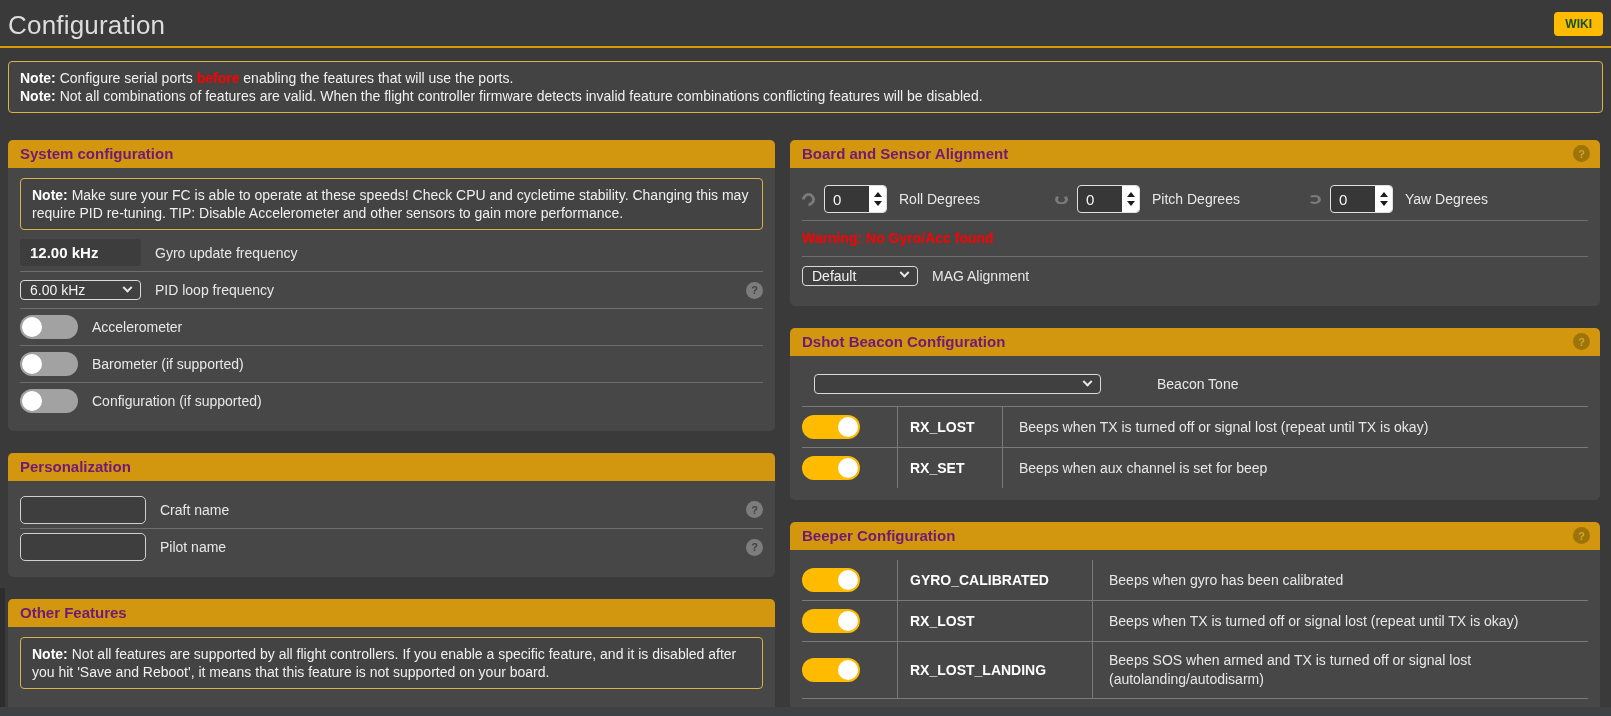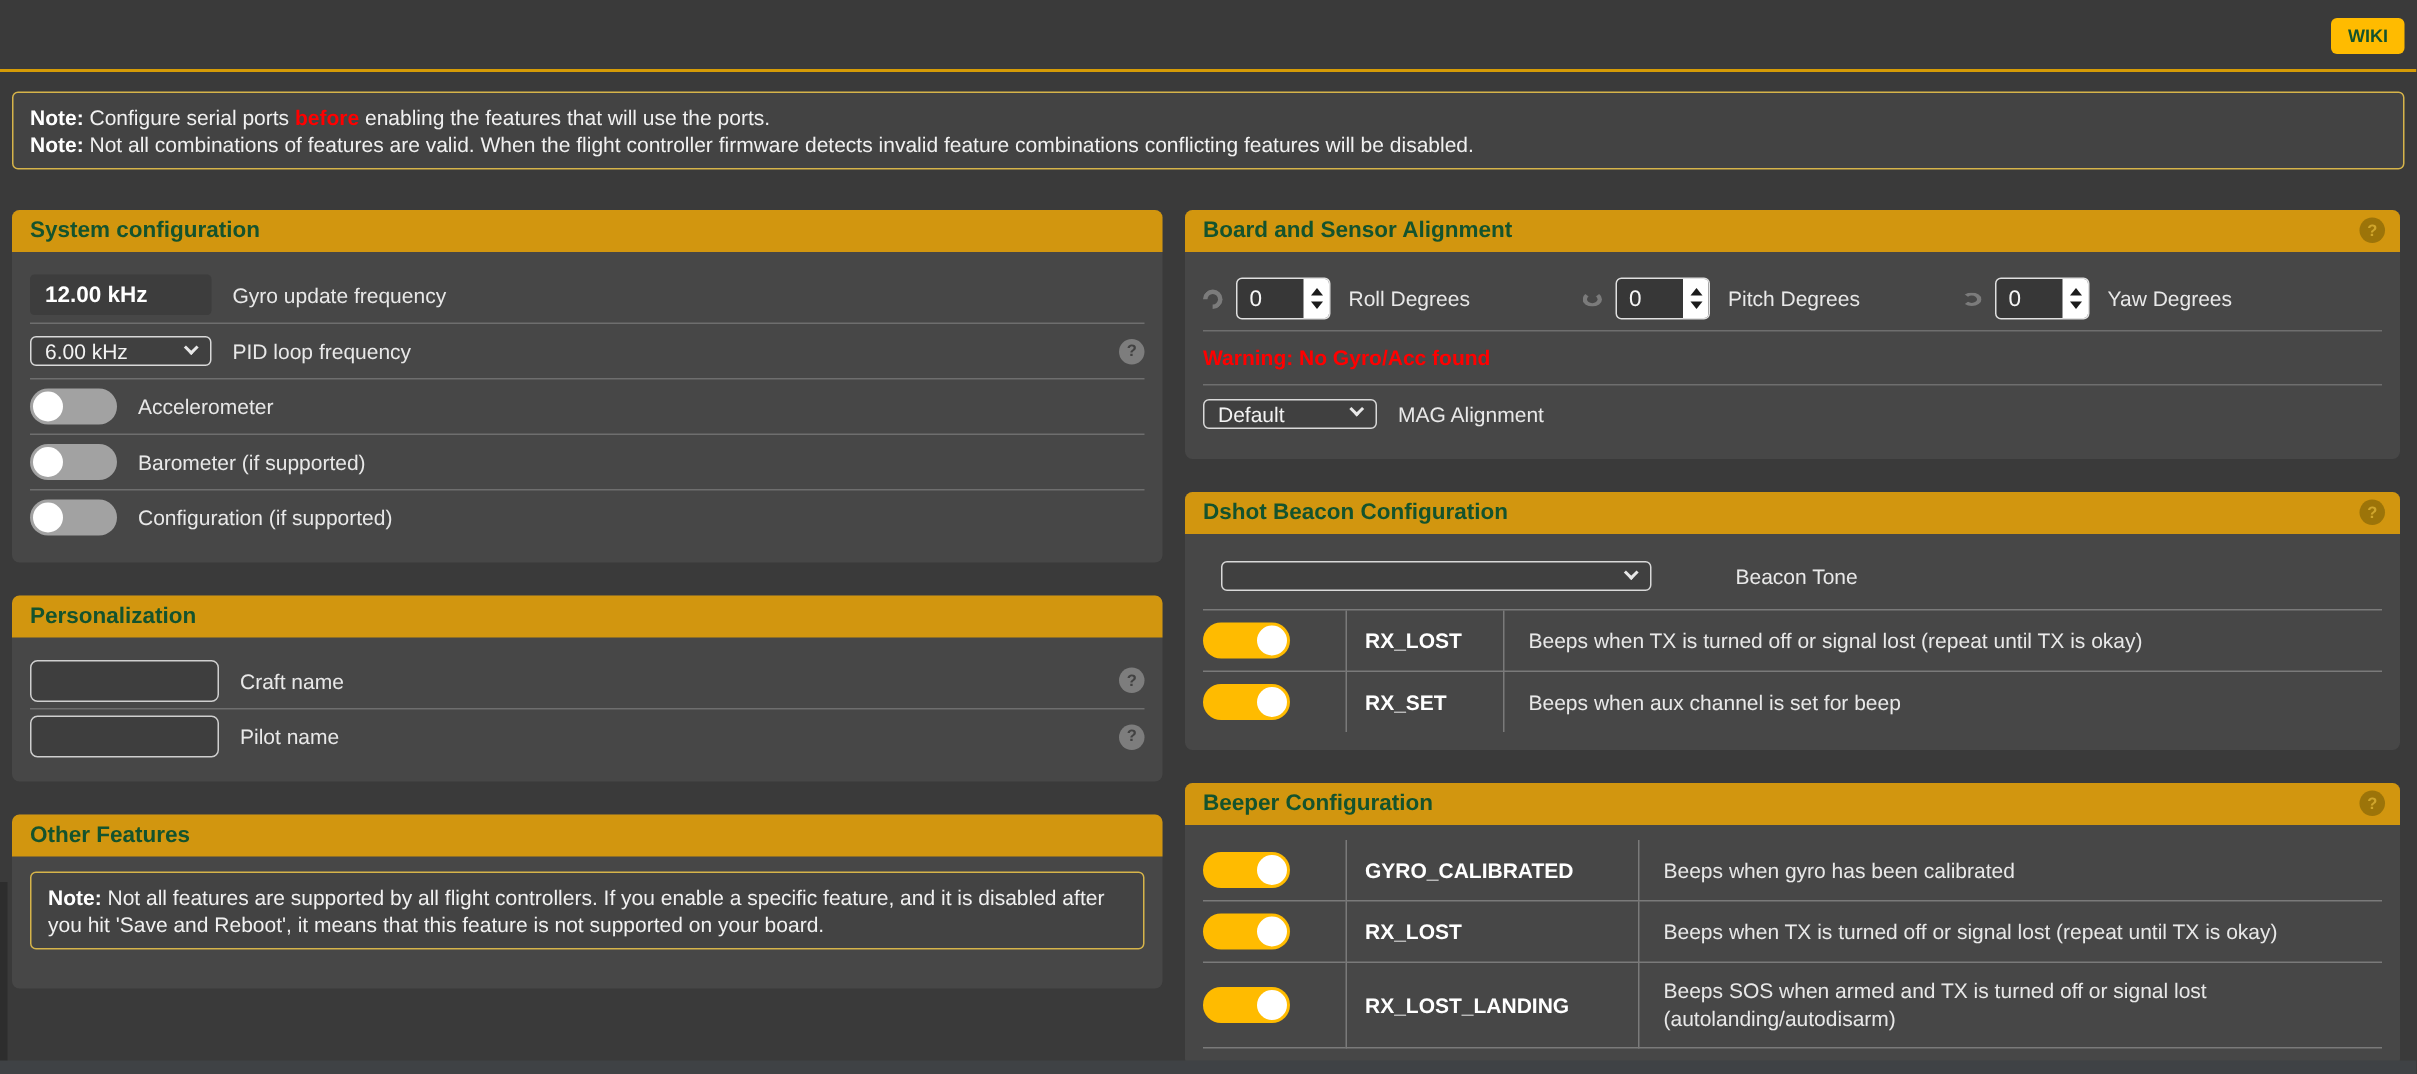--- a/index.html
+++ b/index.html
@@ -42,21 +42,21 @@
   .cols { display: flex; margin: 27px 8px 0 8px; gap: 15px; align-items: flex-start; }
   .col-left  { width: 767px; flex: none; }
   .col-right { width: 810px; flex: none; }
   
   .panel { background: #474747; border-radius: 5px; margin-bottom: 22px; }
   .panel-header {
     position: relative;
     background: #d2960f;
     border-radius: 5px 5px 0 0;
     padding: 5px 12px 6px 12px;
-    font-size: 15px; font-weight: bold; color: #14532d;
+    font-size: 15px; font-weight: bold; color: #701a75;
   }
   .panel-body { padding: 10px 12px 12px 12px; }
   .help {
     display: inline-flex; align-items: center; justify-content: center;
     width: 17px; height: 17px; border-radius: 50%;
     background: #7d7d7d; flex: none; cursor: pointer;
   }
   .help::after { content: "?"; font-size: 11px; font-weight: bold; color: #424242; }
   .help.on-gold { position: absolute; right: 10px; top: 5px; background: #9c7409; }
   .help.on-gold::after { color: #cfa52c; }
@@ -144,35 +144,39 @@
   
   .bottom-strip { position: absolute; left: 0; right: 0; bottom: 0; height: 9px;
                   background: #3f4245; }
   .left-edge { position: absolute; left: 0; top: 588px; bottom: 0; width: 5px;
                background: #2d2d2d; }
 </style>
 </head>
 <body>
 
 <div class="page-header">
+  <h1 class="page-title">Configuration</h1>
   <button class="wiki-btn">WIKI</button>
 </div>
 
 <div class="note-box top-note">
   <div><span class="b">Note:</span><span> Configure serial ports </span><span class="red">before</span><span> enabling the features that will use the ports.</span></div>
   <div><span class="b">Note:</span><span> Not all combinations of features are valid. When the flight controller firmware detects invalid feature combinations conflicting features will be disabled.</span></div>
 </div>
 
 <div class="cols">
 
   <div class="col-left">
 
     <section class="panel">
       <div class="panel-header">System configuration</div>
       <div class="panel-body divided">
+        <div class="note-box" style="margin-bottom:4px;">
+          <span class="b">Note:</span><span> Make sure your FC is able to operate at these speeds! Check CPU and cycletime stability. Changing this may require PID re-tuning. TIP: Disable Accelerometer and other sensors to gain more performance.</span>
+        </div>
         <div class="row" style="border-top:none;">
           <div class="static-box">12.00 kHz</div>
           <span class="row-label">Gyro update frequency</span>
         </div>
         <div class="row">
           <div class="select-box sel-sm">
             <span>6.00 kHz</span>
               <span class="chev"></span>
           </div>
           <span class="row-label">PID loop frequency</span>

